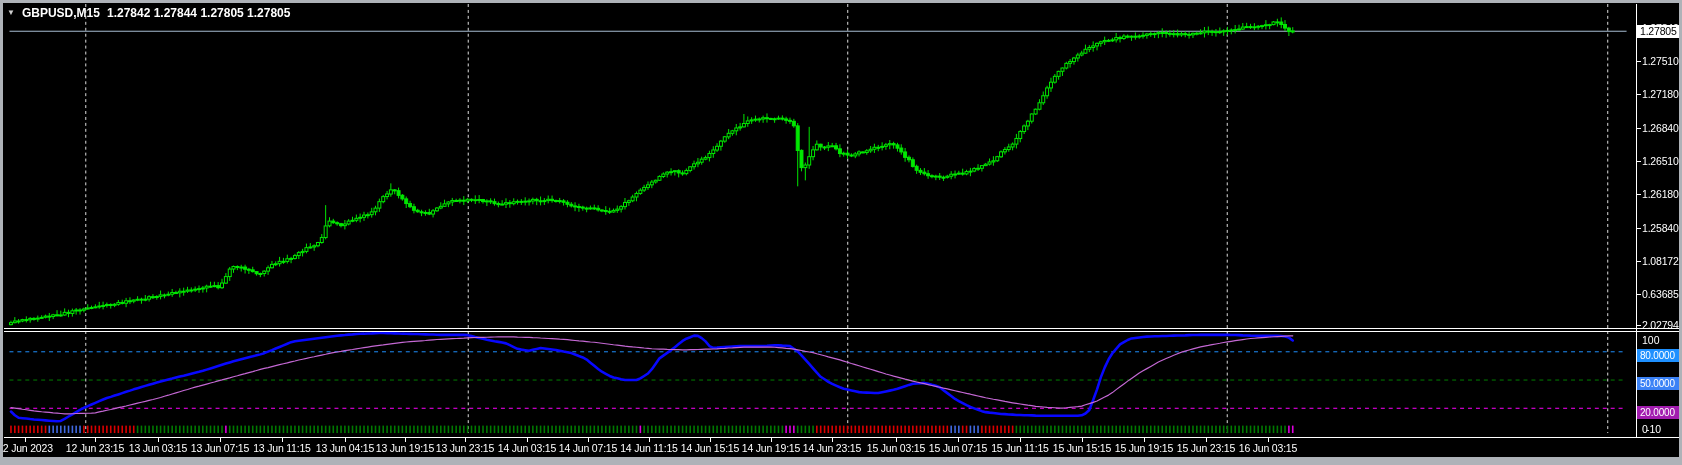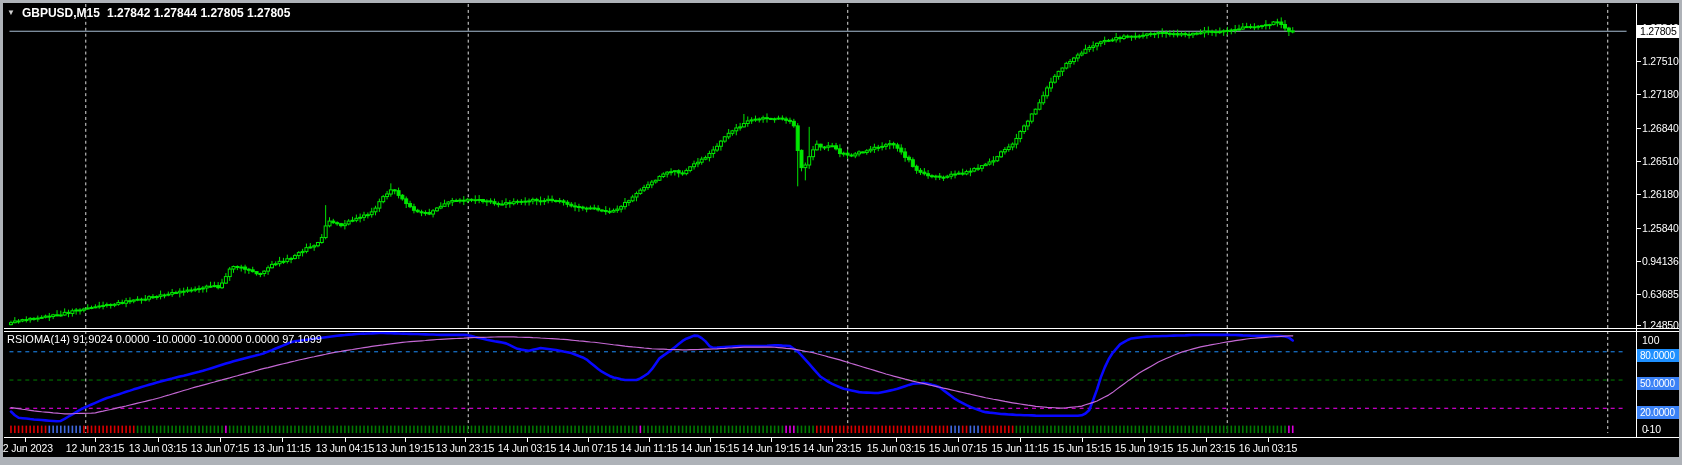--- a/index.html
+++ b/index.html
@@ -1057,43 +1057,42 @@
   <div class="hline" style="top:331px"></div>
   <div class="hline" style="top:437px"></div>
   <div class="vline"></div>
 
   <div class="overlay-title">
     <span class="marker">▼</span>
     <span>GBPUSD,M15</span>
     <span style="font-weight:700">1.27842 1.27844 1.27805 1.27805</span>
   </div>
 
-  <div class="ind-label">RSIOMA(14) 91.9024 0.0000 -10.0000 -10.0000 0.0000 97.1099</div>
 
   <div id="price-axis">
       <div class="ptick" style="top: 28px;"></div>
       <div class="axis-label" style="left: 1642px; top: 22px;">1.27840</div>
       <div class="ptick" style="top: 61px;"></div>
       <div class="axis-label" style="left: 1642px; top: 55px;">1.27510</div>
       <div class="ptick" style="top: 94px;"></div>
       <div class="axis-label" style="left: 1642px; top: 88px;">1.27180</div>
       <div class="ptick" style="top: 128px;"></div>
       <div class="axis-label" style="left: 1642px; top: 122px;">1.26840</div>
       <div class="ptick" style="top: 161px;"></div>
       <div class="axis-label" style="left: 1642px; top: 155px;">1.26510</div>
       <div class="ptick" style="top: 194px;"></div>
       <div class="axis-label" style="left: 1642px; top: 188px;">1.26180</div>
       <div class="ptick" style="top: 228px;"></div>
       <div class="axis-label" style="left: 1642px; top: 222px;">1.25840</div>
       <div class="ptick" style="top: 261px;"></div>
-      <div class="axis-label" style="left: 1642px; top: 255px;">0.94136</div>
+      <div class="axis-label" style="left: 1642px; top: 255px;">1.08172</div>
       <div class="ptick" style="top: 294px;"></div>
       <div class="axis-label" style="left: 1642px; top: 288px;">0.63685</div>
       <div class="ptick" style="top: 325px;"></div>
-      <div class="axis-label" style="left: 1642px; top: 319px;">1.24850</div>
+      <div class="axis-label" style="left: 1642px; top: 319px;">2.02794</div>
       <div class="price-box" style="top: 25px;">1.27805</div>
     </div>
   <div id="time-axis">
       <div class="ttick" style="left: 25px;"></div>
       <div class="time-label" style="left: -20px;">12 Jun 2023</div>
       <div class="ttick" style="left: 95px;"></div>
       <div class="time-label" style="left: 50px;">12 Jun 23:15</div>
       <div class="ttick" style="left: 158px;"></div>
       <div class="time-label" style="left: 113px;">13 Jun 03:15</div>
       <div class="ttick" style="left: 220px;"></div>
@@ -1130,21 +1129,21 @@
       <div class="time-label" style="left: 1099px;">15 Jun 19:15</div>
       <div class="ttick" style="left: 1206px;"></div>
       <div class="time-label" style="left: 1161px;">15 Jun 23:15</div>
       <div class="ttick" style="left: 1268px;"></div>
       <div class="time-label" style="left: 1223px;">16 Jun 03:15</div>
     </div>
   <div id="osc-axis">
       <div class="scale-label" style="left: 1642px; top: 334px;">100</div>
       <div class="level-box" style="top: 348.5px; background: rgb(30, 144, 255);">80.0000</div>
       <div class="level-box" style="top: 377px; background: #3b82f6;">50.0000</div>
-      <div class="level-box" style="top: 405.5px; background: #3b82f6;">20.0000</div>
+      <div class="level-box" style="top: 405.5px; background: #a21caf;">20.0000</div>
       <div class="scale-label" style="left: 1642px; top: 423px;">0</div>
       <div class="scale-label" style="left: 1646px; top: 423px;">-10</div>
     </div>
 
   <div class="frame" style="left:0;top:0;width:1682px;height:3px"></div>
   <div class="frame" style="left:0;top:0;width:3px;height:465px"></div>
   <div class="frame" style="left:1679px;top:0;width:3px;height:465px"></div>
   <div class="frame" style="left:0;top:457px;width:1682px;height:8px"></div>
 </div>
 

